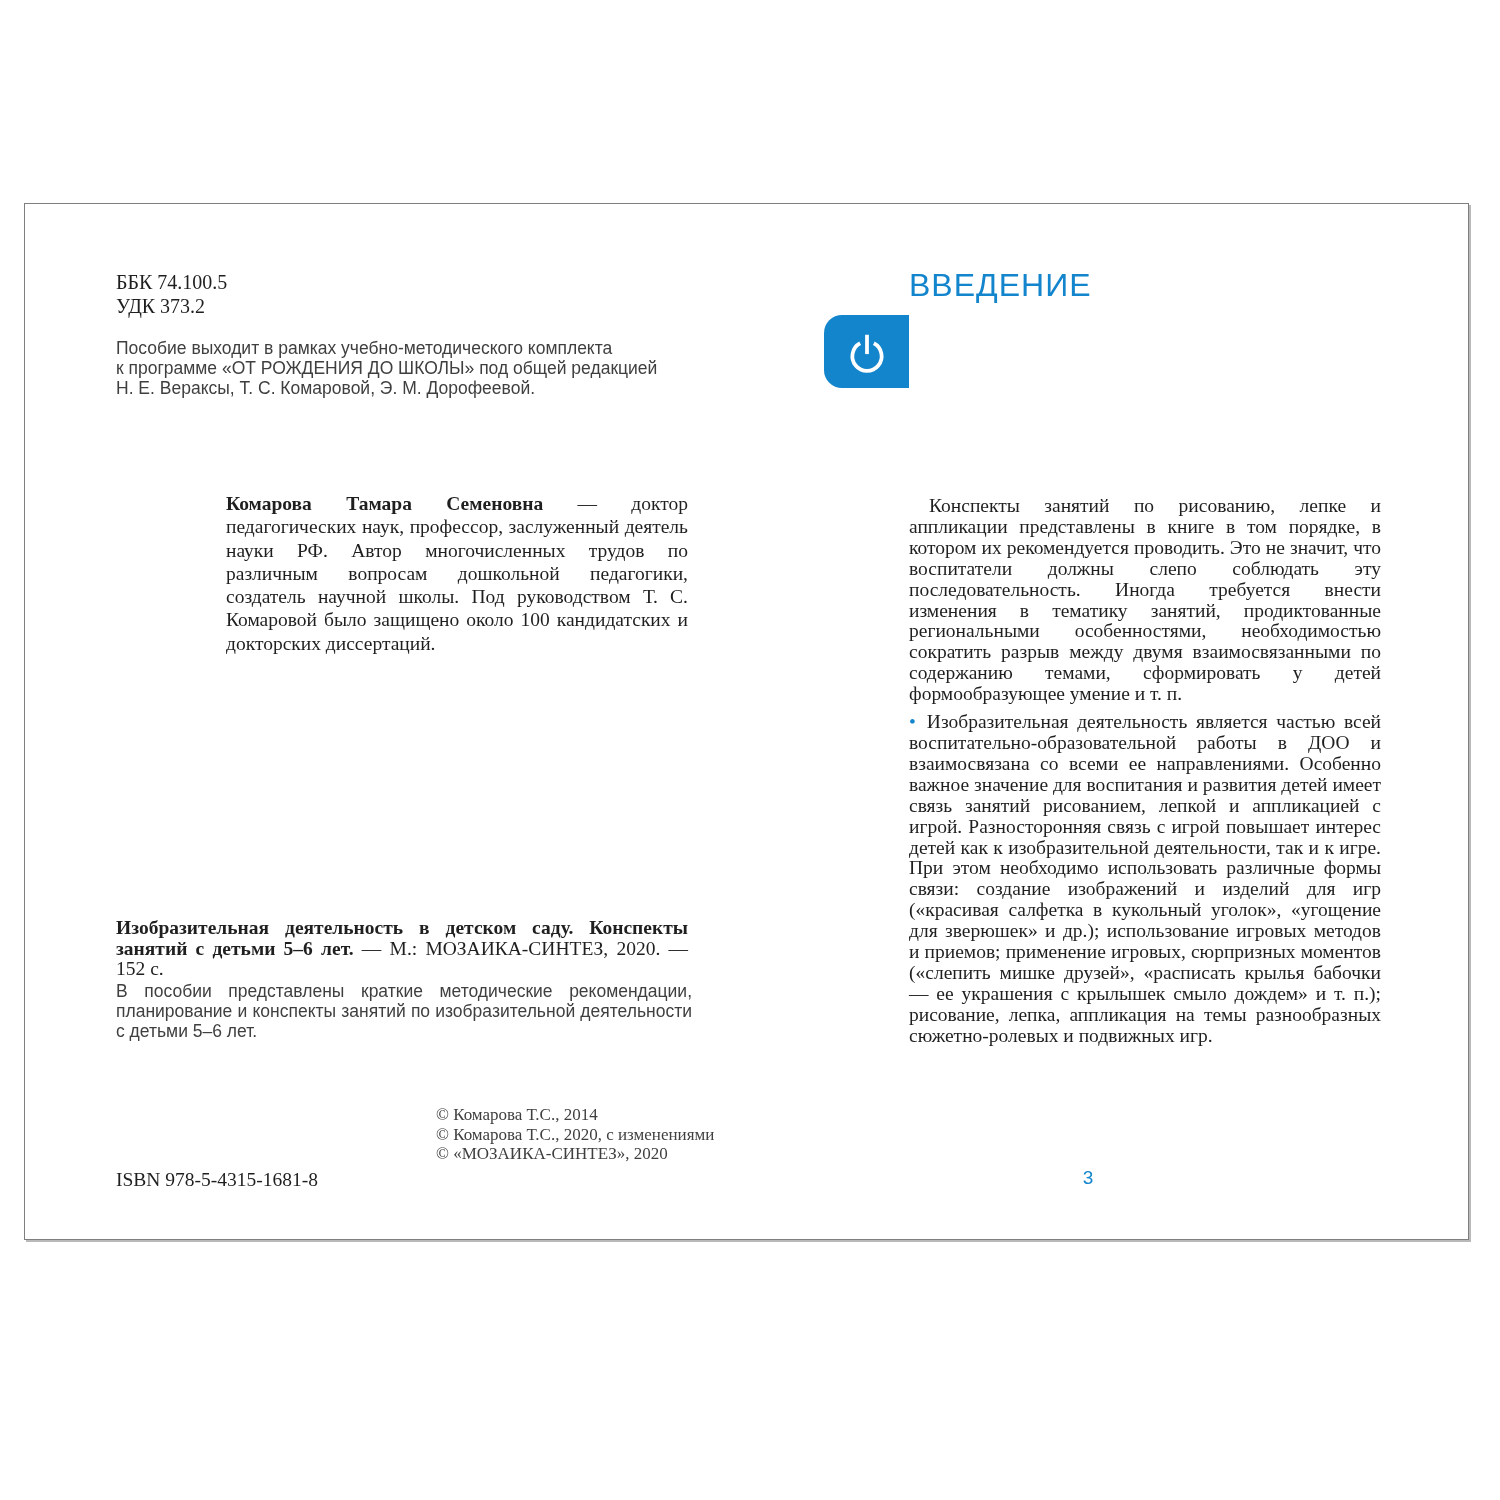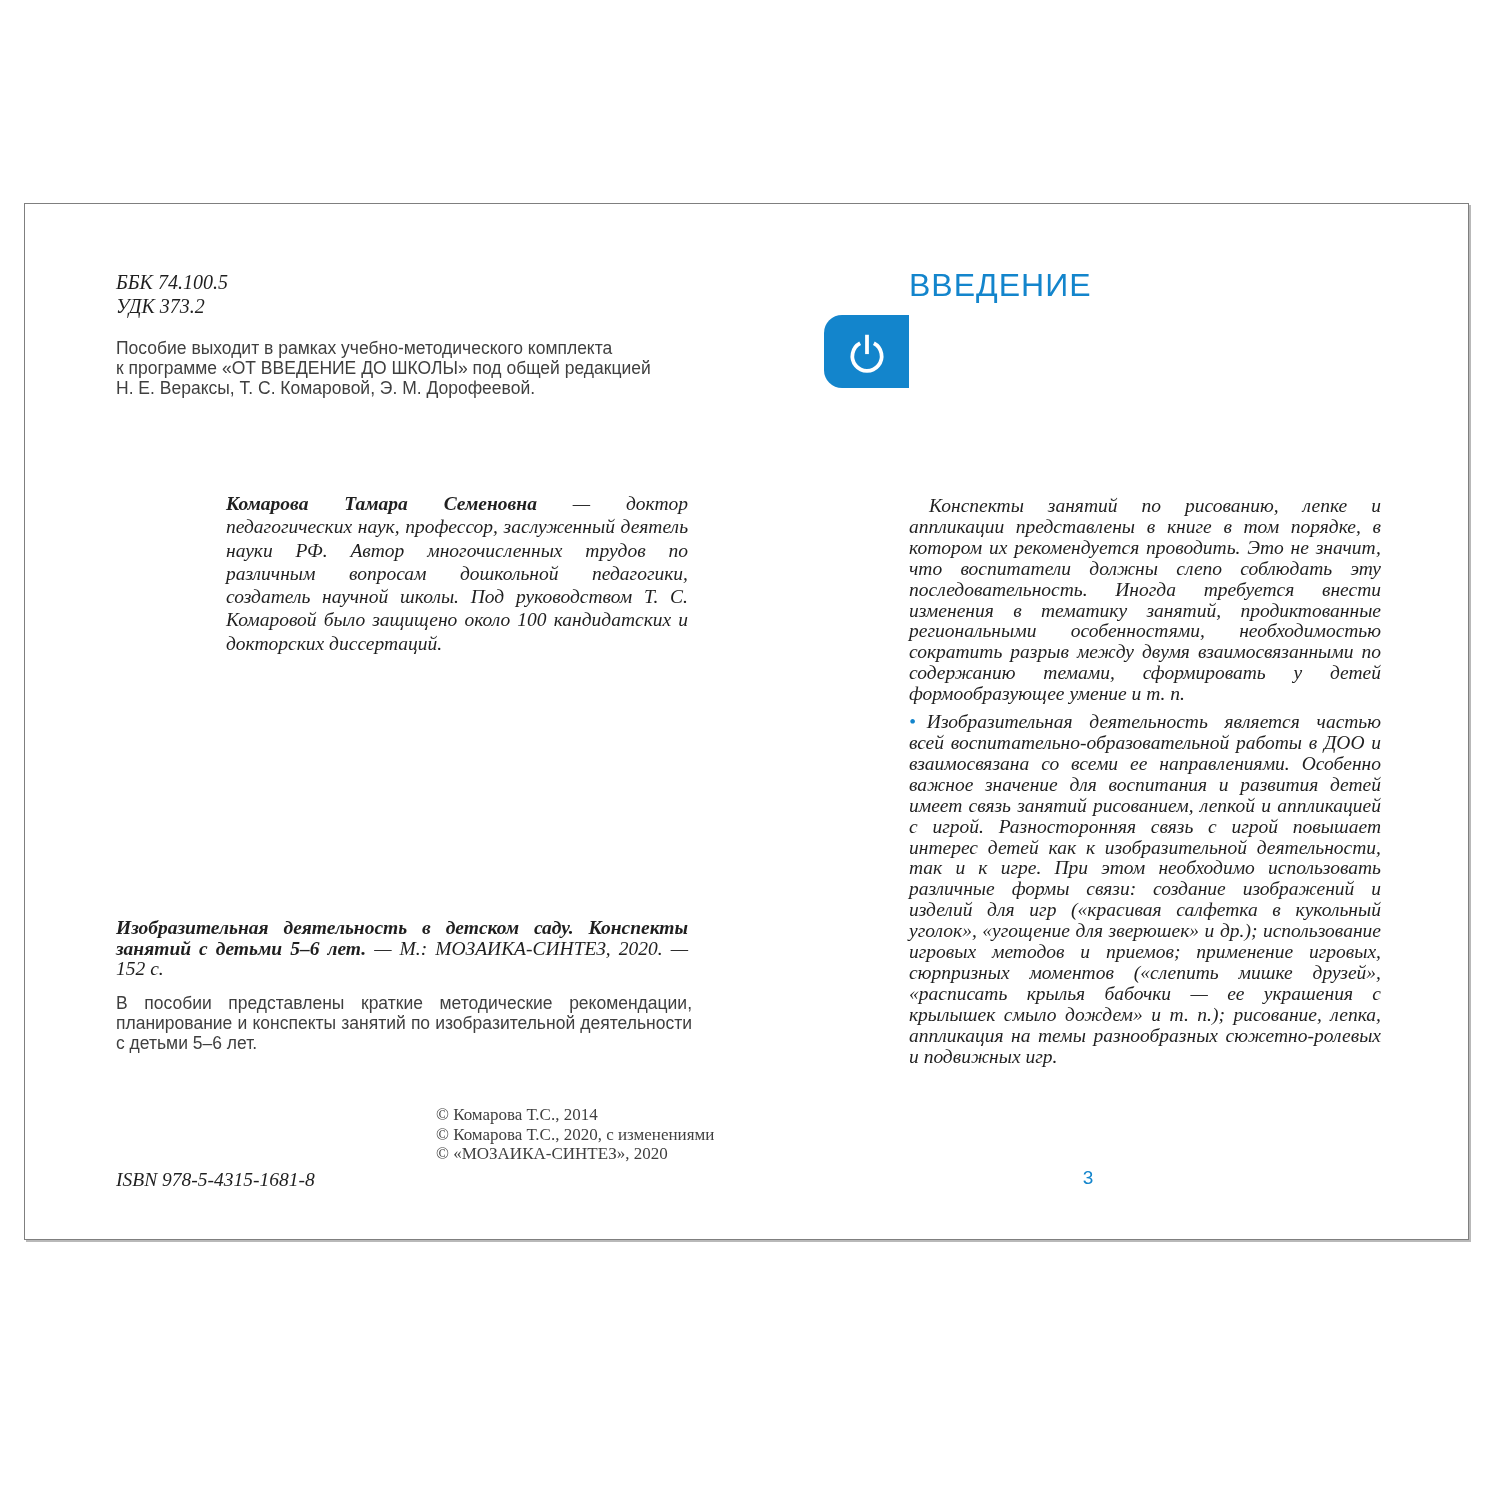--- a/index.html
+++ b/index.html
@@ -14,32 +14,32 @@
   }
   .spread{
     position:absolute;left:24px;top:203px;width:1443px;height:1035px;
     background:#ffffff;border:1px solid #7f7f7f;
     box-shadow:2px 2px 0 #b9b9b9;
   }
   .abs{position:absolute;}
   .pre{white-space:pre-line;}
   .b{font-weight:bold;}
   .sans{font-family:"Liberation Sans", sans-serif;color:var(--sans-ink);}
-  .serif{font-family:"Liberation Serif", serif;color:var(--serif-ink);font-style:italic;}
+  .serif{font-family:"Liberation Serif", serif;color:var(--serif-ink);}
   .just{text-align:justify;hyphens:auto;-webkit-hyphens:auto;}
   p{margin:0;}
 
   
   .codes{left:91px;top:66px;font-size:20px;line-height:24px;}
   .series-note{left:91px;top:134px;font-size:17.5px;line-height:20px;}
   .author-bio{left:201px;top:288px;width:462px;font-size:19.5px;line-height:23.3px;}
   .imprint{left:91px;top:714px;width:572px;font-size:19.5px;line-height:20.5px;}
   .imprint p{text-align:justify;hyphens:auto;-webkit-hyphens:auto;}
   .annotations{left:91px;top:777px;width:576px;font-size:17.5px;line-height:20px;}
-  .annotations p{margin-bottom:3px;margin-top:12px;}
+  .annotations p{margin-bottom:3px;}
   .isbn{left:91px;top:965px;font-size:19.5px;}
   .copyrights{left:411px;top:901px;font-size:17px;line-height:19.5px;font-family:Liberation Serif, serif;}
 
   
   .chapter-heading{
     left:884px;top:63px;font-family:"Liberation Sans", sans-serif;
     font-size:32px;letter-spacing:1px;color:var(--blue);font-weight:400;
   }
   .chapter-icon-box{
     left:799px;top:111px;width:85px;height:73px;background:var(--blue);
@@ -61,21 +61,21 @@
 <div class="canvas">
   <div class="spread">
 
     <section>
       <div class="abs codes serif">
         <div>ББК 74.100.5</div>
         <div>УДК 373.2</div>
       </div>
 
       <div class="abs series-note sans pre">Пособие выходит в рамках учебно-методического комплекта
-к программе «ОТ ВВЕДЕНИЕ ДО ШКОЛЫ» под общей редакцией
+к программе «ОТ РОЖДЕНИЯ ДО ШКОЛЫ» под общей редакцией
 Н. Е. Вераксы, Т. С. Комаровой, Э. М. Дорофеевой.</div>
 
       <p class="abs author-bio serif just">
         <span class="b">Комарова Тамара Семеновна</span><span> — доктор педагогических наук, профессор, заслуженный деятель науки РФ. Автор многочисленных трудов по различным вопросам дошкольной педагогики, создатель научной школы. Под руководством Т. С. Комаровой было защищено около 100 кандидатских и докторских диссертаций.</span>
       </p>
 
       <div class="abs imprint serif">
         <p><span class="b">Изобразительная деятельность в детском саду. Конспекты занятий с детьми 5–6 лет.</span><span> — М.: МОЗАИКА-СИНТЕЗ, 2020. — 152 с.</span></p>
       </div>
 

